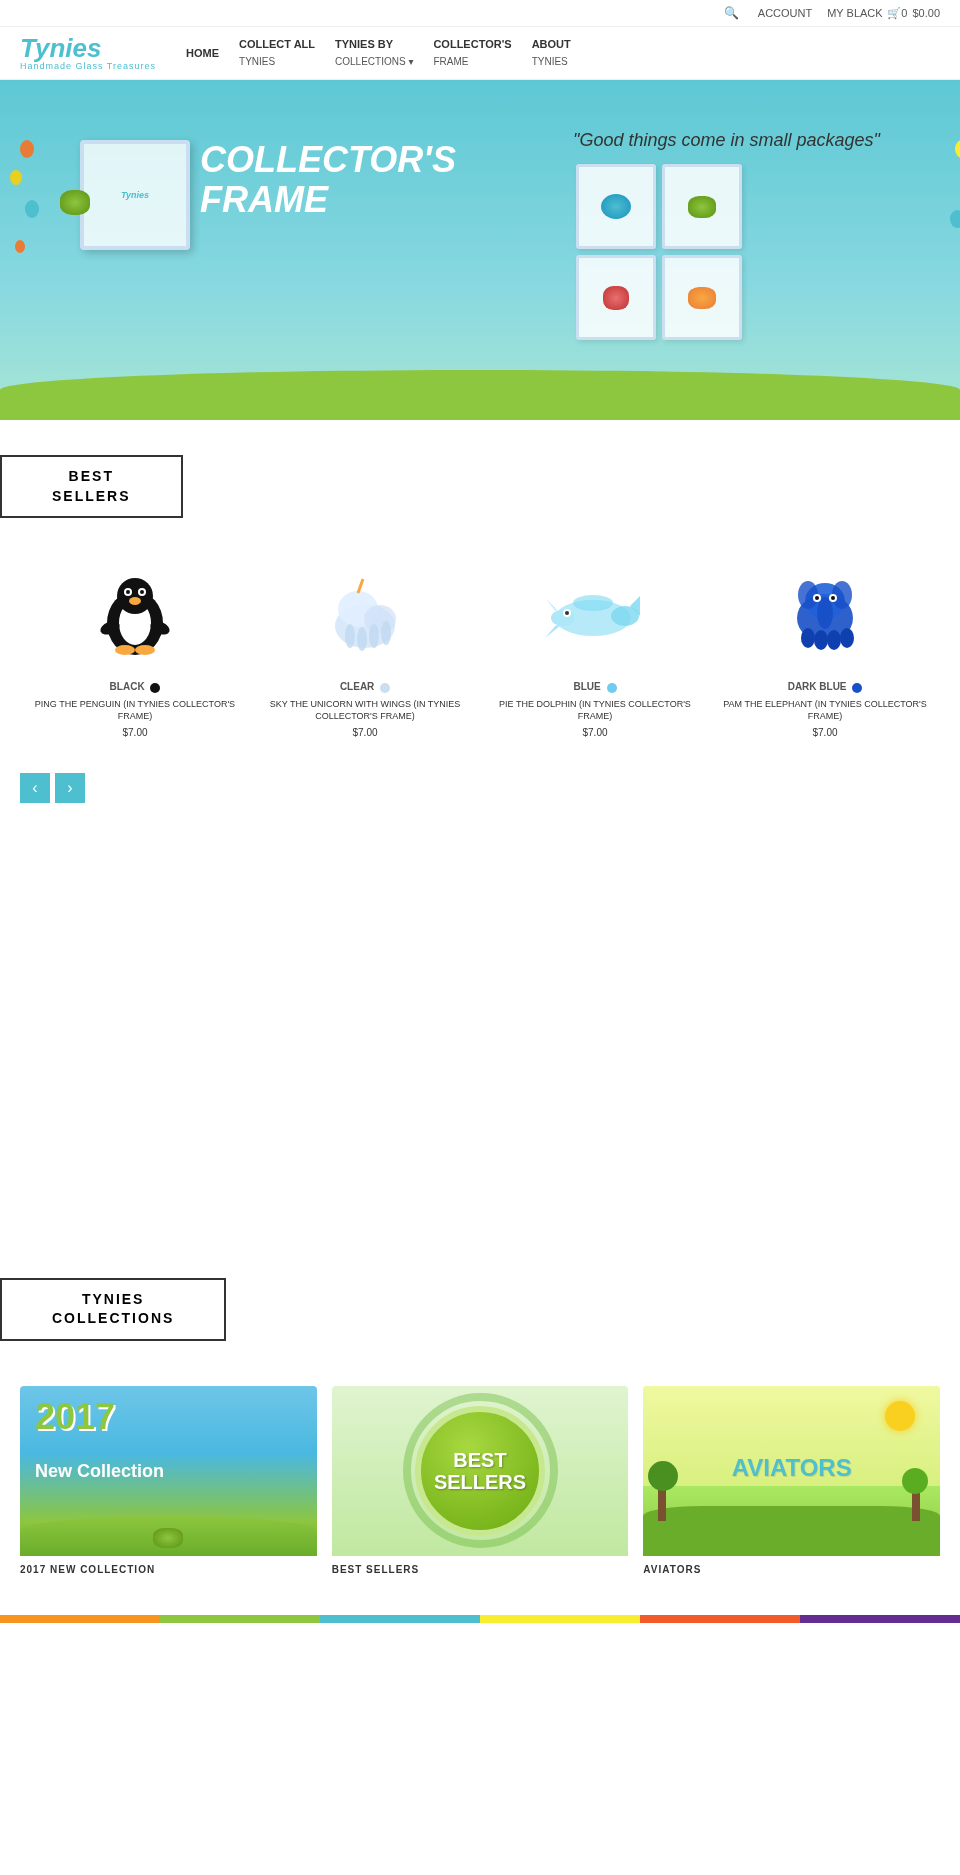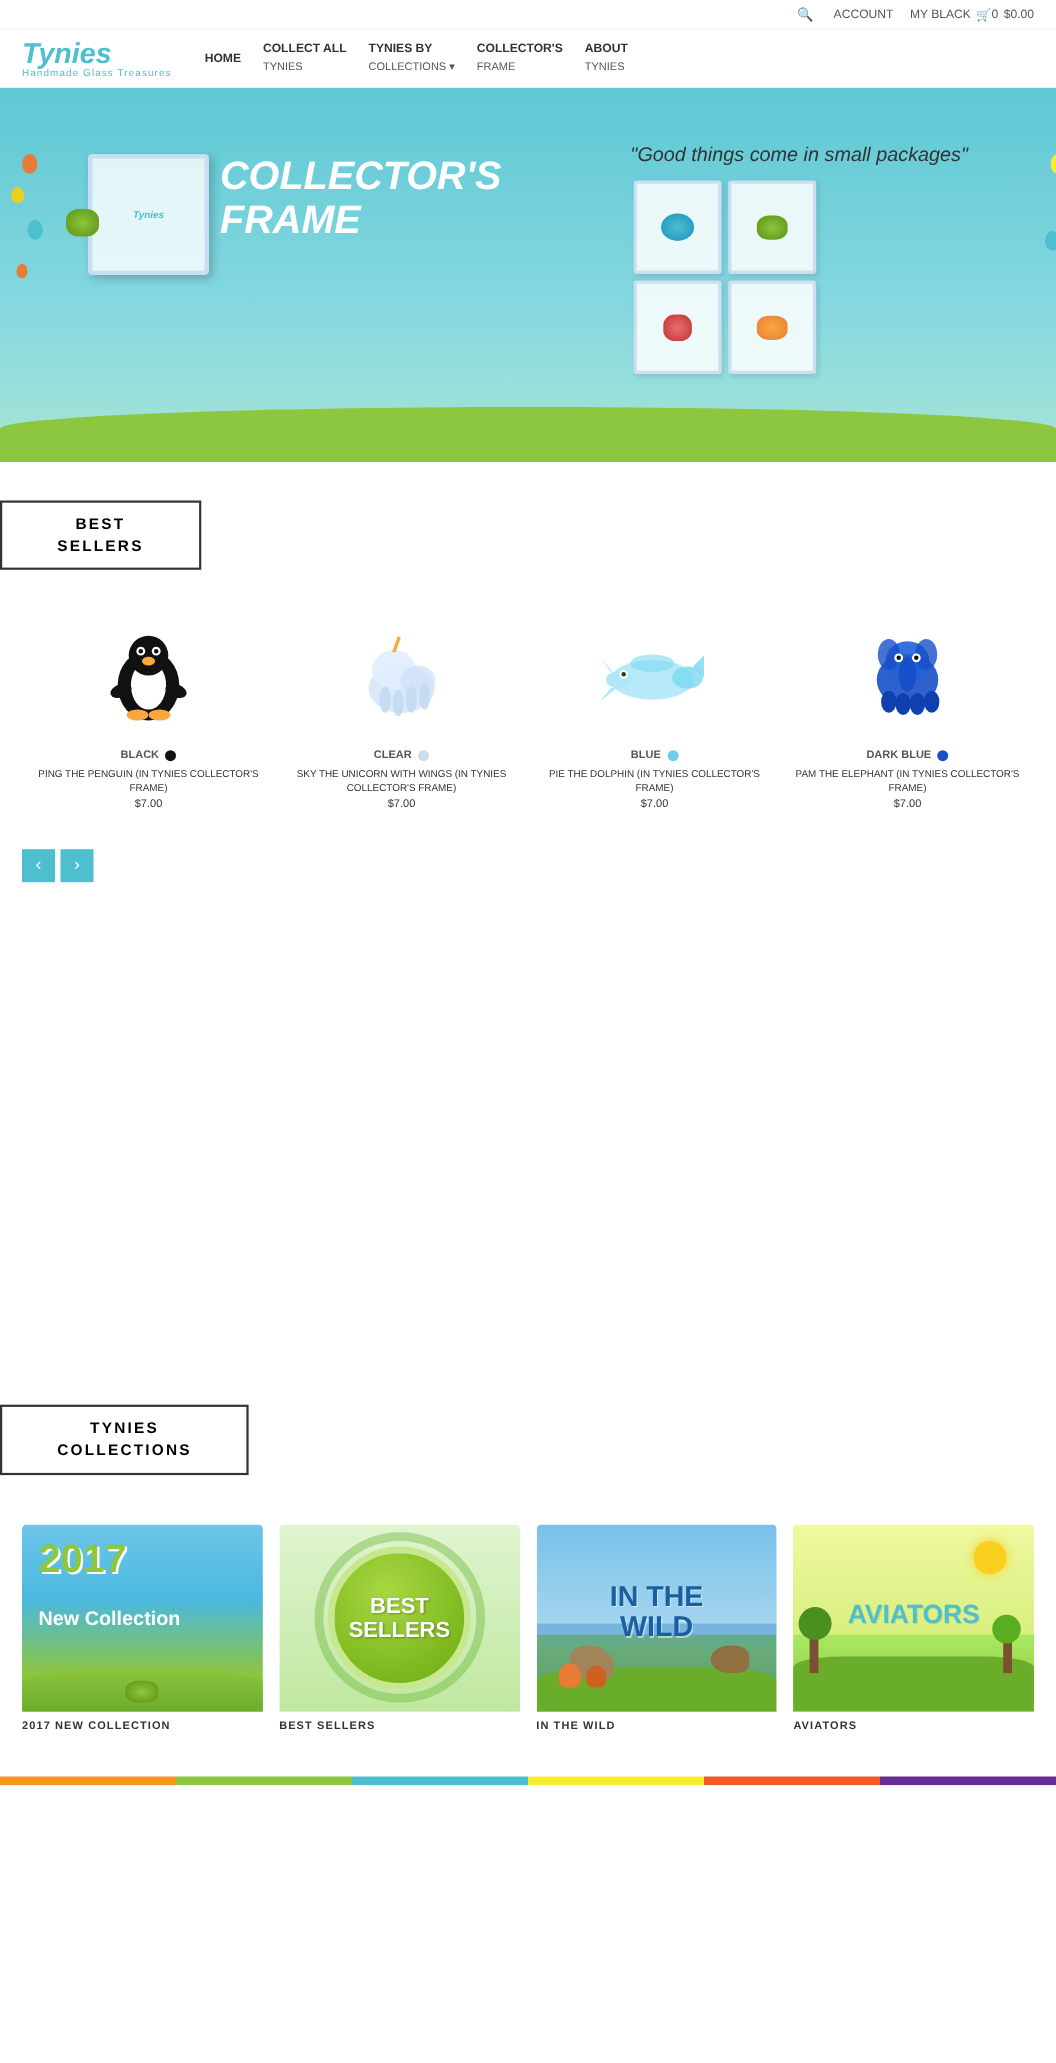--- a/index.html
+++ b/index.html
@@ -516,41 +516,20 @@
       <div class="collection-img coll-bestsellers" style="background:linear-gradient(to bottom,#e0f4d0,#c0e8a0); display:flex; align-items:center; justify-content:center; position:relative;">
 
         <div style="position:absolute;width:155px;height:155px;border-radius:50%;border:8px solid rgba(100,180,50,0.4);"></div>
         <div class="coll-bs-circle">
           <div class="coll-bs-text">BEST SELLERS</div>
         </div>
       </div>
       <div class="collection-label">BEST SELLERS</div>
     </div>
 
-    <div class="collection-card">
-      <div class="collection-img coll-wild" style="position:relative;">
-
-        <div style="position:absolute;top:0;left:0;right:0;height:100px;background:linear-gradient(to bottom,#78c0e8,#a8d8f0);"></div>
-
-        <div style="position:absolute;bottom:30px;left:0;right:0;height:50px;background:rgba(50,130,200,0.4);"></div>
-
-        <div style="position:absolute;bottom:0;left:0;right:0;height:40px;background:#6aad2a;border-radius:30% 30% 0 0;"></div>
-
-        <div style="position:absolute;bottom:30px;left:30px;width:40px;height:30px;background:#a0845a;border-radius:40% 60% 20% 40%;"></div>
-        <div style="position:absolute;bottom:35px;right:25px;width:35px;height:25px;background:#907040;border-radius:50% 40% 30% 50%;"></div>
-
-        <div style="position:absolute;bottom:22px;left:20px;width:20px;height:22px;background:#e87c37;border-radius:50% 50% 30% 30%;"></div>
-        <div style="position:absolute;bottom:22px;left:45px;width:18px;height:20px;background:#d06020;border-radius:50% 50% 30% 30%;"></div>
-        <div class="coll-wild-text">
-          <span>IN THE</span><br>
-          <span>WILD</span>
-        </div>
-      </div>
-      <div class="collection-label">IN THE WILD</div>
-    </div>
 
     <div class="collection-card">
       <div class="collection-img coll-aviators" style="position:relative;">
 
         <div style="position:absolute;top:0;left:0;right:0;height:100px;background:linear-gradient(to bottom,#f0f8a0,#d8f080);"></div>
 
         <div style="position:absolute;bottom:0;left:0;right:0;height:50px;background:#6aad2a;border-radius:20% 20% 0 0;"></div>
 
         <div style="position:absolute;bottom:35px;left:15px;width:8px;height:40px;background:#7a5030;"></div>
         <div style="position:absolute;bottom:65px;left:5px;width:30px;height:30px;background:#4a9020;border-radius:50%;"></div>

